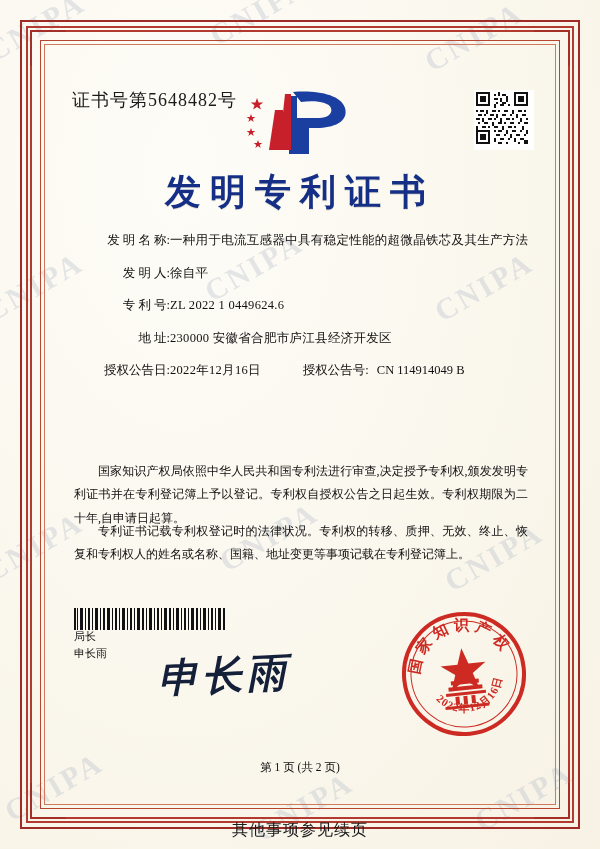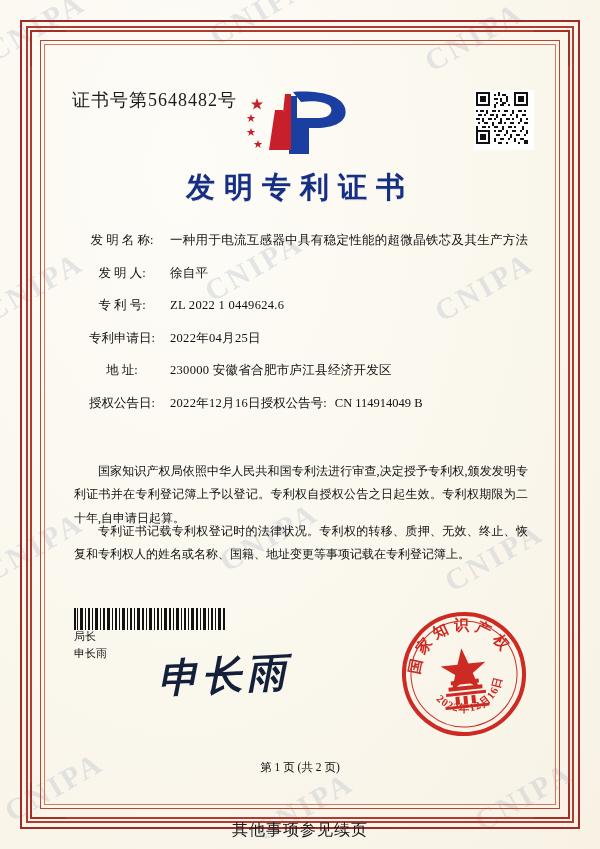--- a/index.html
+++ b/index.html
@@ -87,21 +87,21 @@
 
   
   .logo{
     position:absolute;left:50%;top:28px;transform:translateX(-50%);
     width:110px;height:70px;
   }
   
   .title{
     position:absolute;left:0;right:0;top:108px;
     text-align:center;
-    font-size:29px;
+    font-size:36px;
     letter-spacing:9px;
     color:#152f86;
     font-weight:bold;
     font-family:"Liberation Serif", serif;
     text-shadow:0 1px 0 rgba(0,0,0,0.12);
   }
 
   
   .fields{
     position:absolute;left:14px;right:10px;top:172px;
@@ -111,26 +111,27 @@
     align-items:baseline;
     margin-bottom:15.5px;
     font-size:12.5px;
     color:#101010;
     font-family:"Liberation Serif", serif;
   }
   .flabel{
     width:96px;
     flex:0 0 96px;
     letter-spacing:0px;
-    text-align:center;
+    text-align:right;
     white-space:nowrap;
   }
   .fvalue{flex:1;letter-spacing:0.3px;}
   .field.dual .fvalue{flex:0 0 auto;}
   .flabel2{
+    margin-left:42px;
     flex:0 0 auto;
     letter-spacing:0px;
     white-space:nowrap;
   }
   .fvalue2{margin-left:8px;flex:0 0 auto;}
 
   
   .para{
     position:absolute;left:14px;right:12px;
     font-size:12px;
@@ -333,24 +334,20 @@
       </div>
       <div class="field">
         <span class="flabel">发 明 人:</span>
         <span class="fvalue">徐自平</span>
       </div>
       <div class="field">
         <span class="flabel">专 利 号:</span>
         <span class="fvalue">ZL 2022 1 0449624.6</span>
       </div>
       <div class="field">
-        <span class="flabel">专利申请日:</span>
-        <span class="fvalue">2022年04月25日</span>
-      </div>
-      <div class="field">
         <span class="flabel">地 址:</span>
         <span class="fvalue">230000 安徽省合肥市庐江县经济开发区</span>
       </div>
       <div class="field dual">
         <span class="flabel">授权公告日:</span>
         <span class="fvalue">2022年12月16日</span>
         <span class="flabel2">授权公告号:</span>
         <span class="fvalue2">CN 114914049 B</span>
       </div>
     </div>

